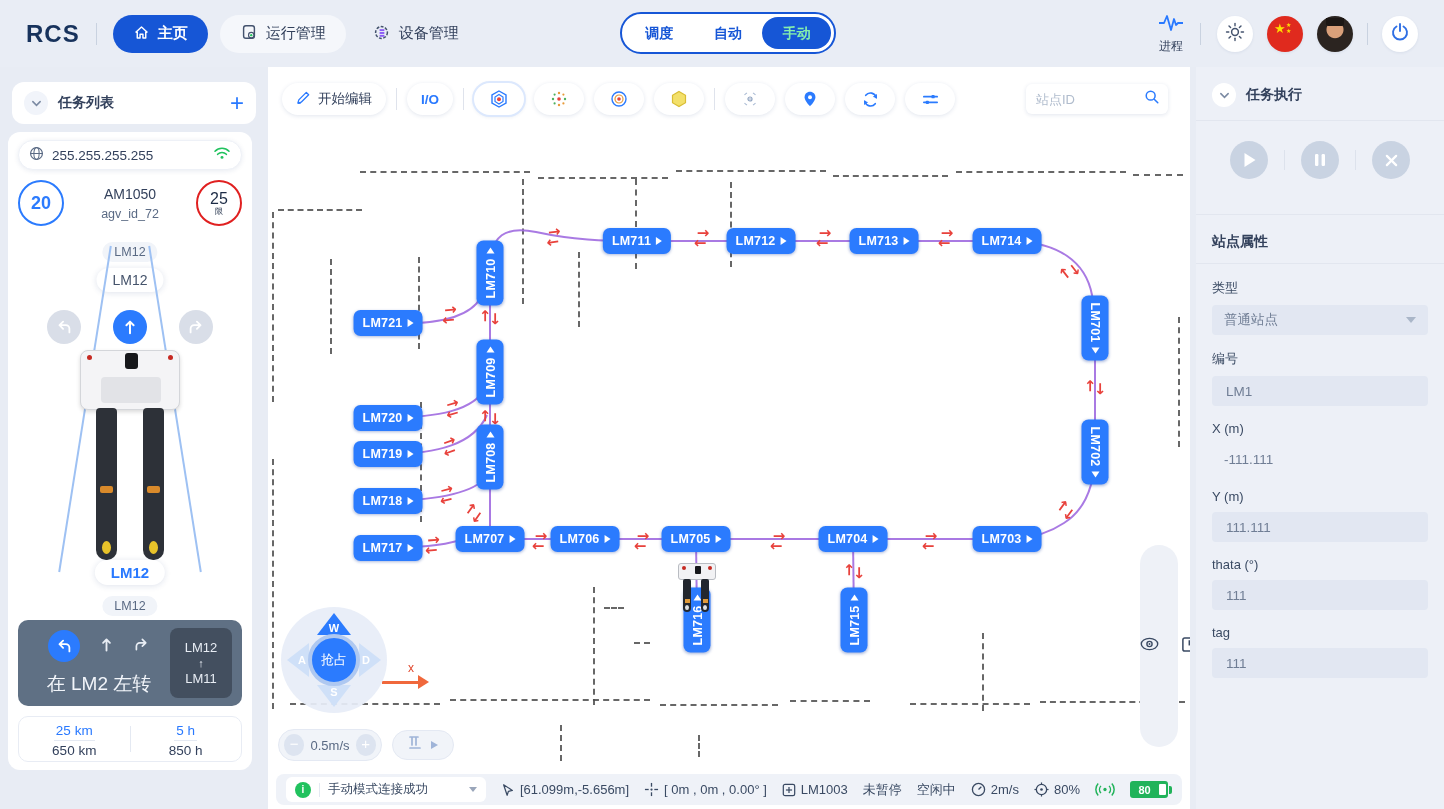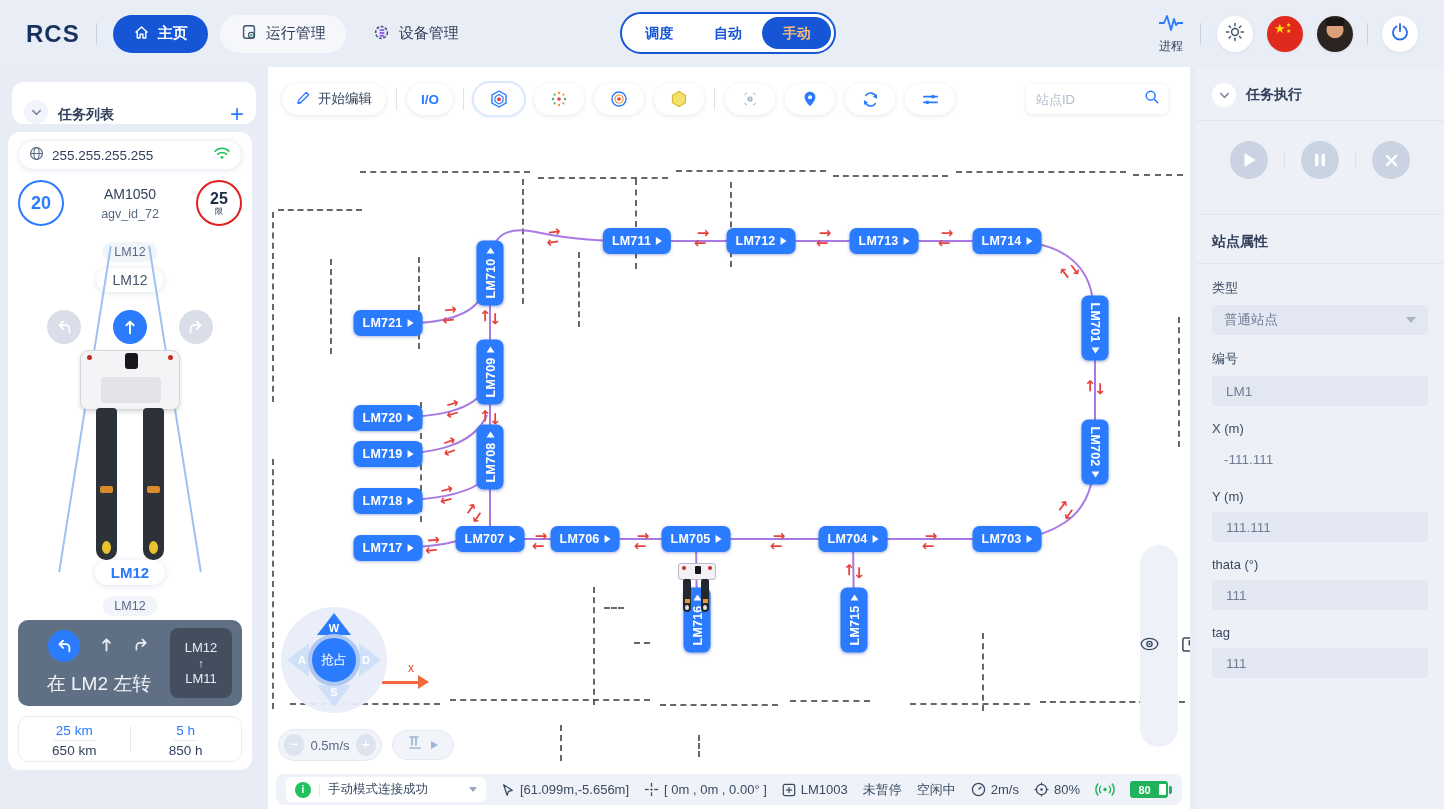--- a/index.html
+++ b/index.html
@@ -9,47 +9,47 @@
   
   .topbar{position:absolute;left:0;top:0;width:1444px;height:67px;display:flex;align-items:center;padding:17px 26px;background:#e9edf5}
   .logo{font-size:24px;font-weight:700;color:#17325c;letter-spacing:1px}
   .tdiv{width:1px;height:22px;background:#c9d2e0;margin:0 16px}
   .navpill{display:flex;align-items:center;gap:8px;height:38px;padding:0 20px;border-radius:19px;font-size:15px;cursor:pointer}
   .navpill.active{background:#1656d6;color:#fff;font-weight:600}
   .navpill.soft{background:#f5f7fb;color:#33415c;margin-left:12px}
   .navpill.bare{background:transparent;color:#33415c;margin-left:6px}
   .mode-toggle{position:absolute;left:620px;top:12px;width:216px;height:42px;border:2px solid #1656d6;border-radius:21px;background:#fff;display:flex;align-items:center;padding:3px}
   .mode{flex:1;text-align:center;font-size:14px;font-weight:700;color:#1656d6;height:32px;line-height:32px;border-radius:16px;cursor:pointer}
-  .mode.active{background:#1656d6;color:#fdba74}
+  .mode.active{background:#1656d6;color:#86efac}
   .top-right{margin-left:auto;display:flex;align-items:center;gap:14px}
   .process{display:flex;flex-direction:column;align-items:center;gap:1px;cursor:pointer}
   .process .plabel{font-size:12px;color:#33415c}
   .cbtn{width:36px;height:36px;border-radius:50%;background:#fff;display:flex;align-items:center;justify-content:center;cursor:pointer;box-shadow:0 1px 3px rgba(30,60,120,.08)}
   .flag{background:#e02a1e;position:relative;overflow:hidden}
   .flag .star{color:#ffde00;font-size:13px;position:absolute;left:7px;top:5px}
   .flag .stars{color:#ffde00;font-size:6px;position:absolute;left:19px;top:6px;line-height:6px}
   .avatar{background:radial-gradient(circle at 50% 38%,#d9a07a 0 8px,#2b2420 9px);position:relative}
   .avatar:after{content:"";position:absolute;left:9px;top:2px;width:18px;height:8px;border-radius:0 0 2px 2px;background:#1c1714}
 
   
   .lcard{position:absolute;background:#fff;border-radius:12px}
-  .sb-head{left:12px;top:82px;width:244px;height:42px;display:flex;align-items:flex-end;padding:0 12px;gap:10px}
+  .sb-head{left:12px;top:82px;width:244px;height:42px;display:flex;align-items:center;padding:0 12px;gap:10px}
   .chev-circle{width:24px;height:24px;border-radius:50%;background:#f1f4fa;display:flex;align-items:center;justify-content:center;cursor:pointer}
   .sb-title{font-size:14px;font-weight:600;color:#33415c}
   .plus{margin-left:auto;color:#2979ff;font-size:24px;font-weight:400;line-height:20px;cursor:pointer}
   .sb-main{left:8px;top:132px;width:244px;height:638px;overflow:hidden}
   .ip-pill{position:absolute;left:10px;top:8px;width:224px;height:30px;border-radius:15px;background:#fff;border:1px solid #eef1f7;box-shadow:0 1px 5px rgba(30,60,120,.1);display:flex;align-items:center;gap:8px;padding:0 10px}
   .ip-text{font-size:13.5px;color:#33415c;flex:1}
   .circles{position:absolute;left:10px;top:48px;width:224px;display:flex;align-items:center}
   .spd{width:46px;height:46px;border-radius:50%;border:2.5px solid #2b7bfe;color:#2b7bfe;font-size:18px;font-weight:700;display:flex;align-items:center;justify-content:center}
   .midcol{flex:1;text-align:center}
   .model{font-size:14px;color:#33415c;margin-bottom:5px}
   .agvid{font-size:12.5px;color:#5a6a84}
   .limit{width:46px;height:46px;border-radius:50%;border:2.5px solid #e02020;color:#1c2b45;display:flex;flex-direction:column;align-items:center;justify-content:center;line-height:1}
-  .limit .lv{font-size:16px;font-weight:700}
+  .limit .lv{font-size:16px;font-weight:400}
   .limit .ls{font-size:8px;margin-top:1px}
   .tag-sm{position:absolute;left:50%;transform:translateX(-50%);background:#f1f4f9;color:#5a6a84;font-size:12.5px;padding:3px 12px;border-radius:11px}
   .tag-lg{position:absolute;left:50%;transform:translateX(-50%);background:#fff;box-shadow:0 1px 6px rgba(30,60,120,.14);color:#45536b;font-size:14px;padding:4px 16px;border-radius:13px}
   .tag-blue{color:#2979ff;font-size:15px;font-weight:600}
   .vline{position:absolute;width:2px;height:330px;background:#9ec1f3;top:112px}
   .vline.l{left:76px;transform:rotate(9deg)}
   .vline.r{left:166px;transform:rotate(-9deg)}
   .turn-row{position:absolute;left:0;top:178px;width:244px;display:flex;justify-content:center;gap:32px}
   .turnbtn{width:34px;height:34px;border-radius:50%;background:#d9dee8;display:flex;align-items:center;justify-content:center;cursor:pointer}
   .turnbtn.blue{background:#2b7bfe}

